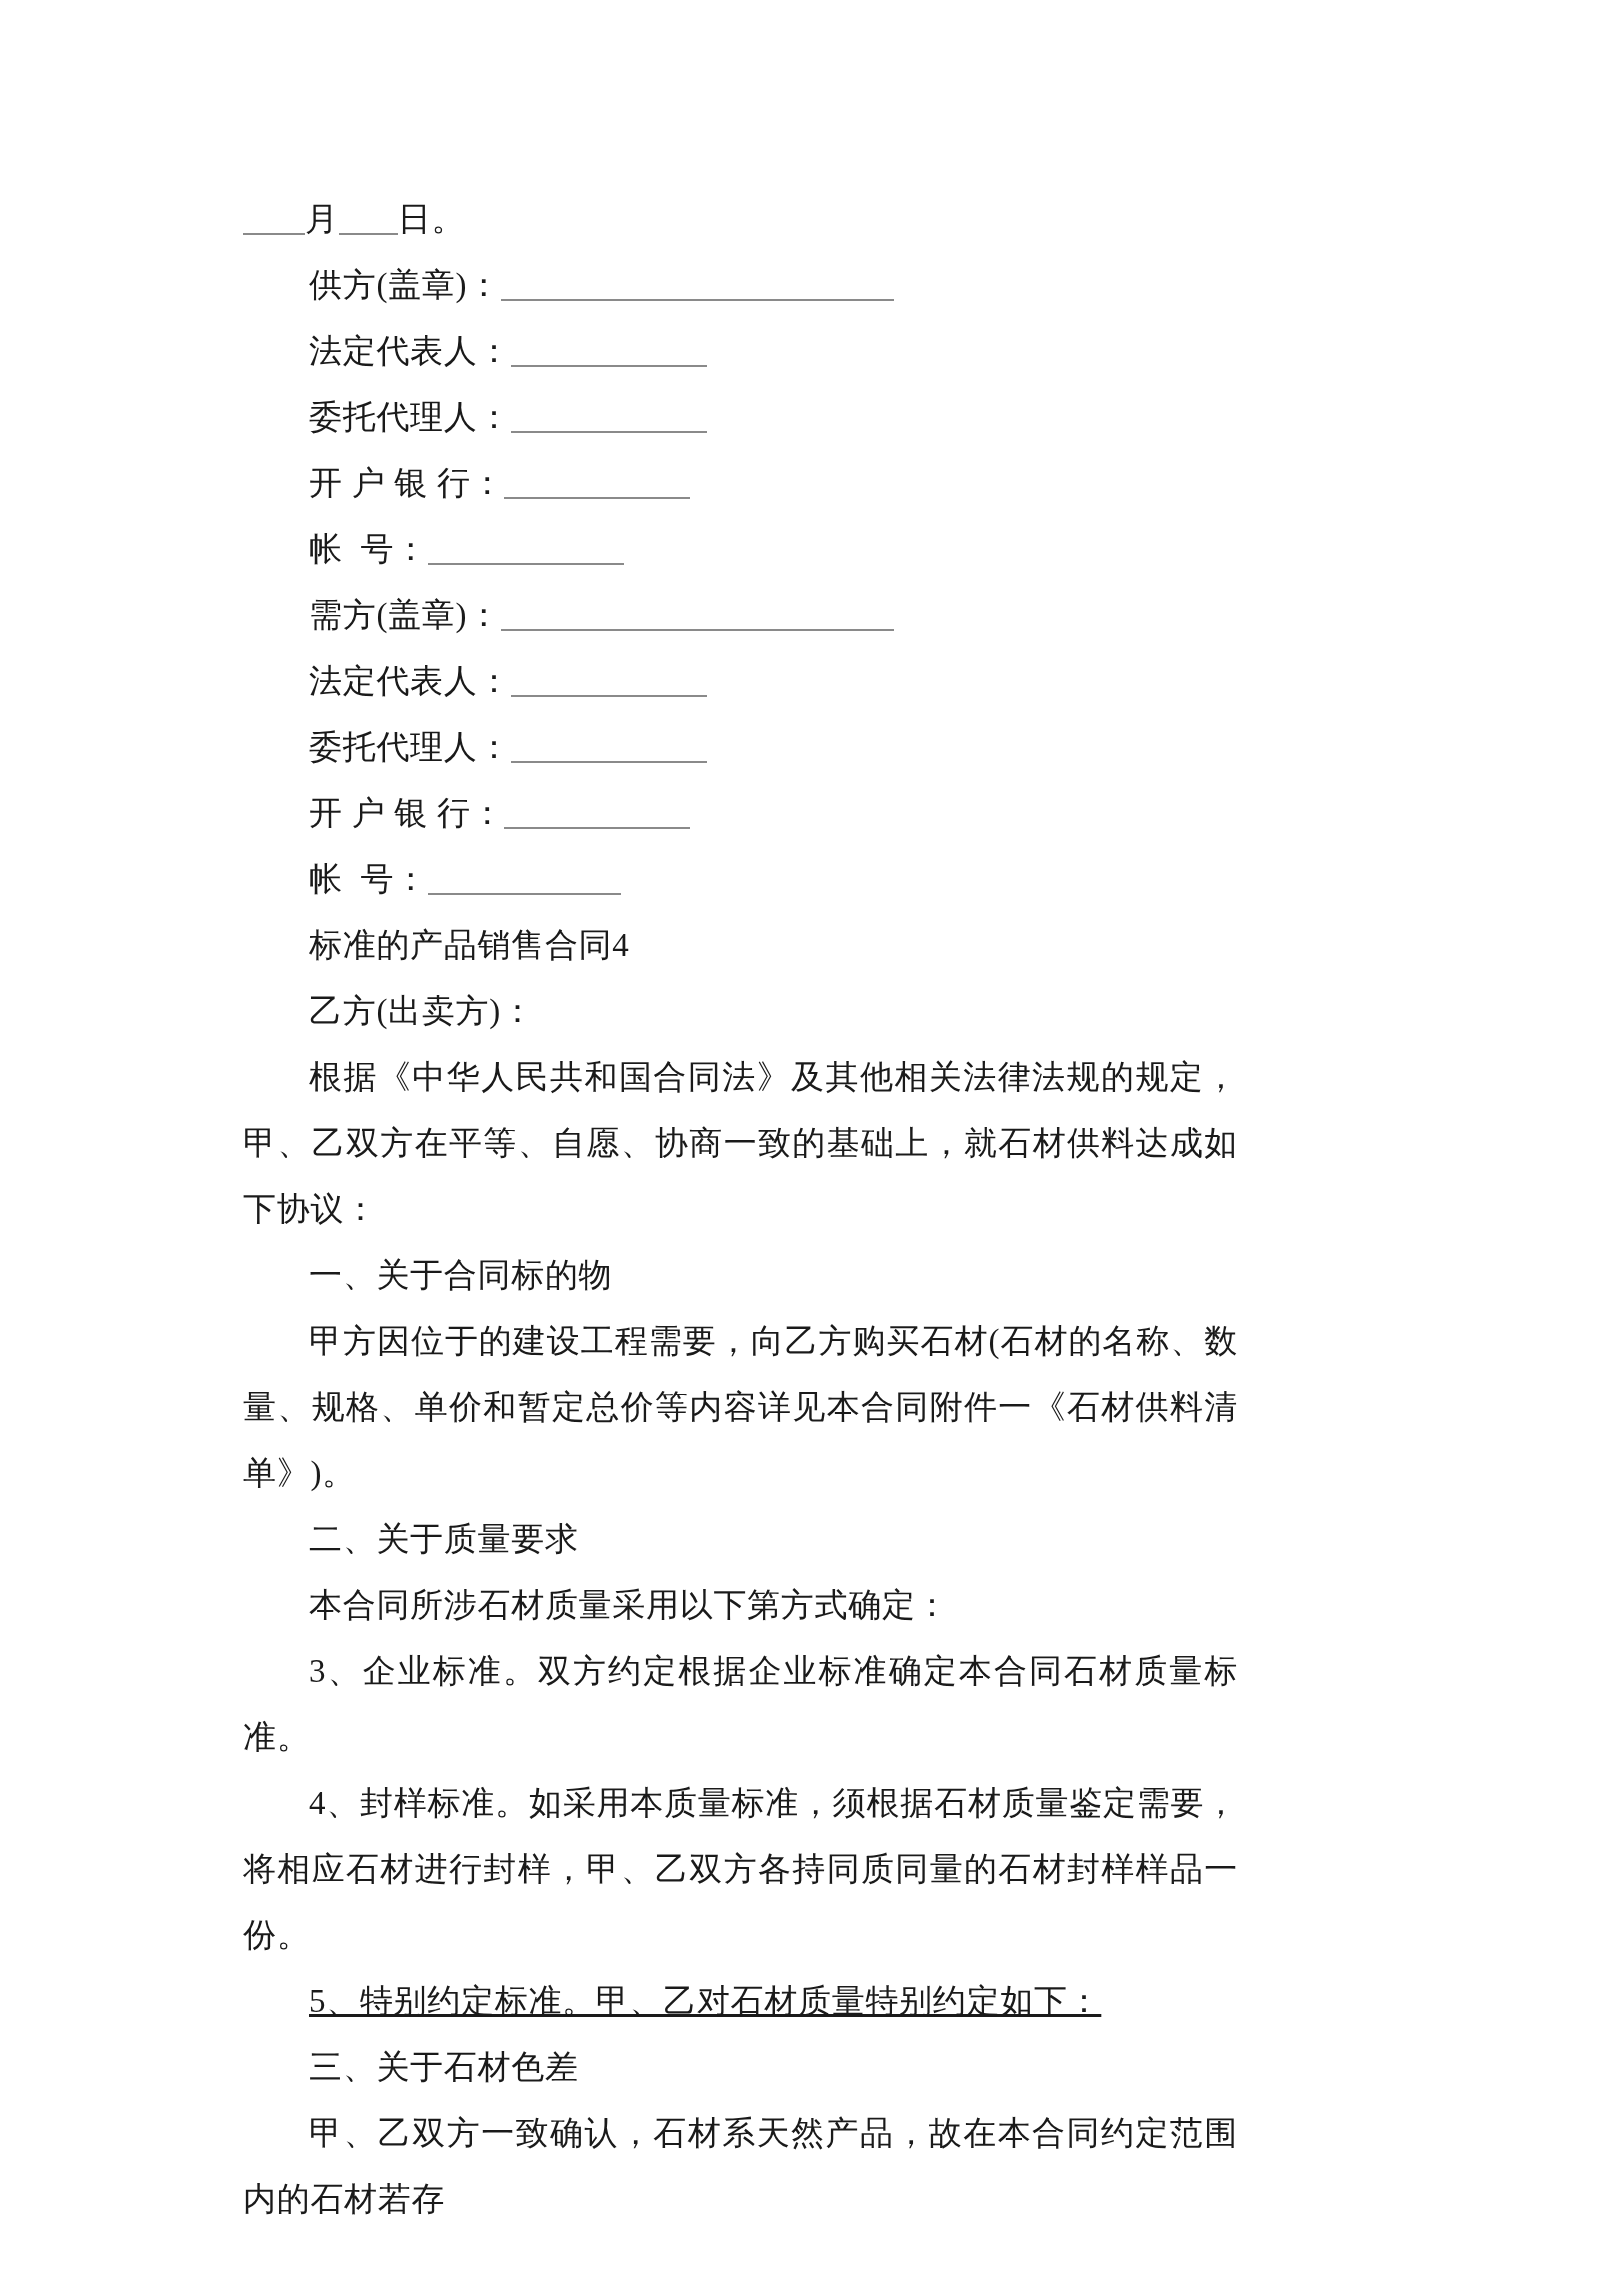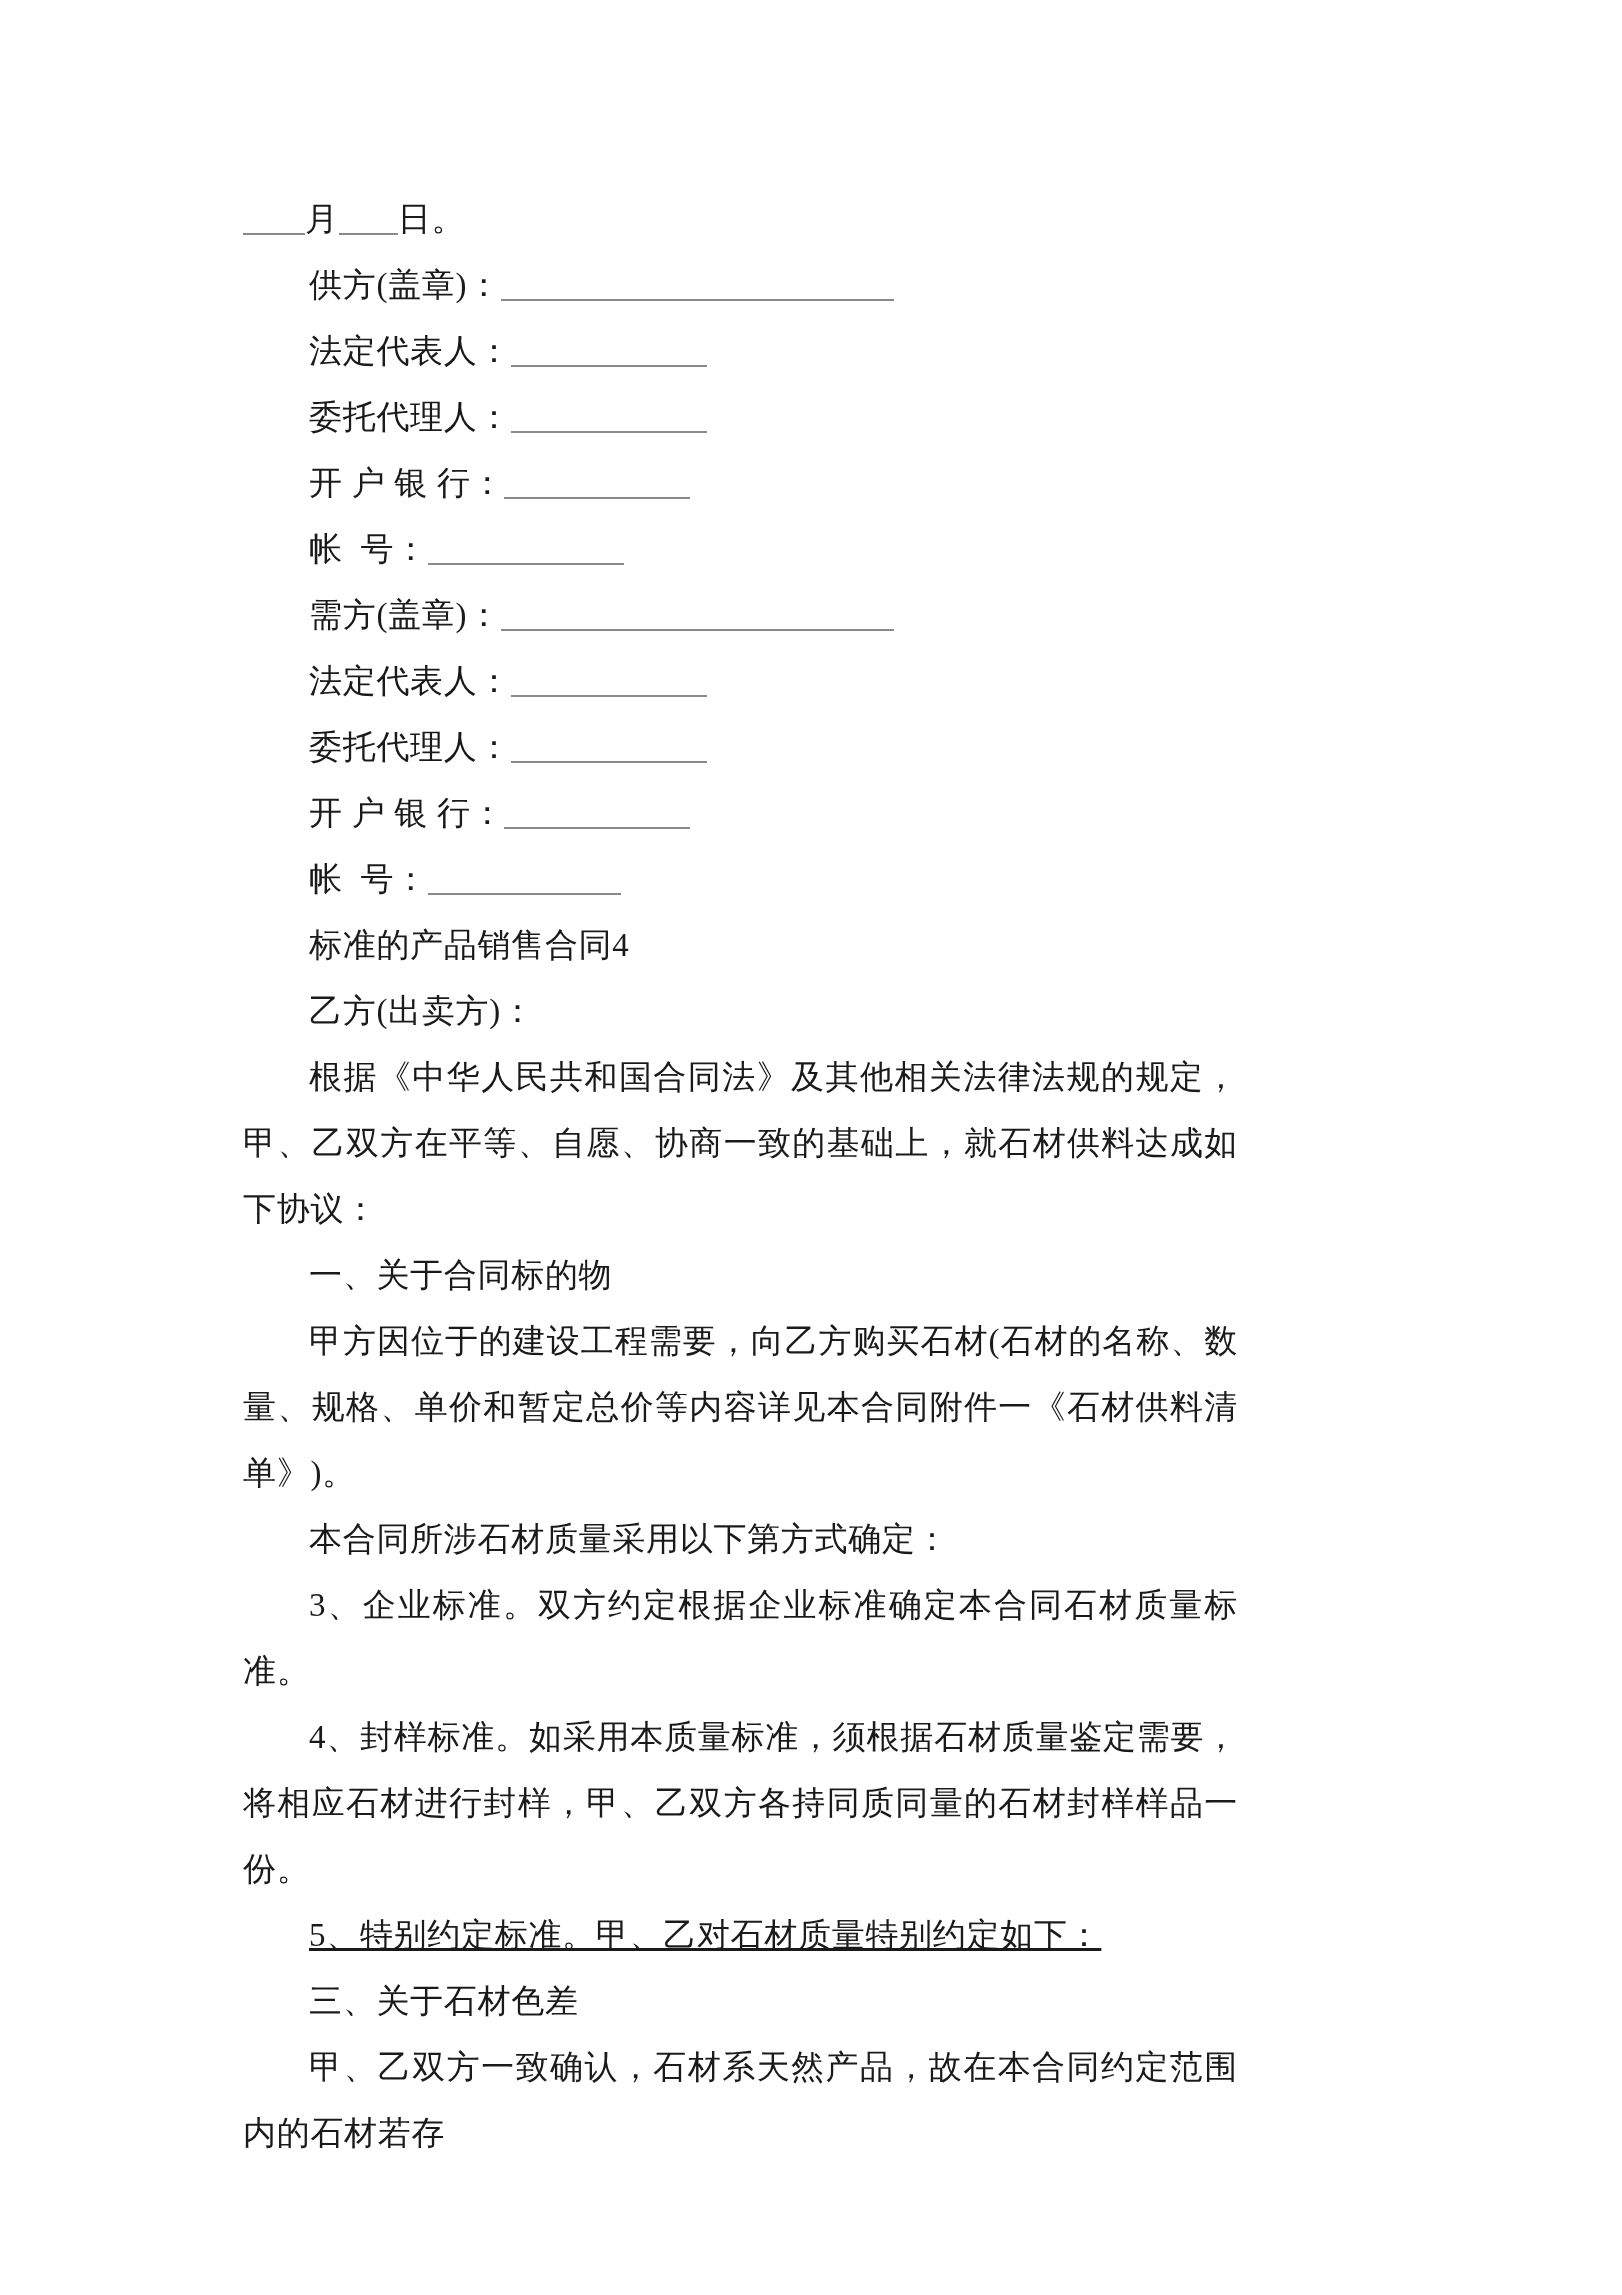--- a/index.html
+++ b/index.html
@@ -56,20 +56,21 @@
       <p class="line" style="text-indent: 2em;"><span class="text-run">需方(盖章)：</span><span class="blank" style="width: 393px;"></span></p>
       <p class="line" style="text-indent: 2em;"><span class="text-run">法定代表人：</span><span class="blank" style="width: 196px;"></span></p>
       <p class="line" style="text-indent: 2em;"><span class="text-run">委托代理人：</span><span class="blank" style="width: 196px;"></span></p>
       <p class="line" style="text-indent: 2em;"><span class="text-run">开 户 银 行：</span><span class="blank" style="width: 186px;"></span></p>
       <p class="line" style="text-indent: 2em;"><span class="text-run">帐  号：</span><span class="blank" style="width: 193px;"></span></p>
       <p class="line" style="text-indent: 2em; font-family: Liberation Serif, serif;"><span class="text-run">标准的产品销售合同4</span></p>
       <p class="line" style="text-indent: 2em;"><span class="text-run">乙方(出卖方)：</span></p>
       <p class="line" style="text-indent: 2em;"><span class="text-run">根据《中华人民共和国合同法》及其他相关法律法规的规定，甲、乙双方在平等、自愿、协商一致的基础上，就石材供料达成如下协议：</span></p>
       <p class="line" style="text-indent: 2em;"><span class="text-run">一、关于合同标的物</span></p>
       <p class="line" style="text-indent: 2em;"><span class="text-run">甲方因位于的建设工程需要，向乙方购买石材(石材的名称、数量、规格、单价和暂定总价等内容详见本合同附件一《石材供料清单》)。</span></p>
+      <p class="line" style="text-indent: 2em;"><span class="text-run">二、关于质量要求</span></p>
       <p class="line" style="text-indent: 2em;"><span class="text-run">本合同所涉石材质量采用以下第方式确定：</span></p>
       <p class="line" style="text-indent: 2em;"><span class="text-run">3、企业标准。双方约定根据企业标准确定本合同石材质量标准。</span></p>
       <p class="line" style="text-indent: 2em;"><span class="text-run">4、封样标准。如采用本质量标准，须根据石材质量鉴定需要，将相应石材进行封样，甲、乙双方各持同质同量的石材封样样品一份。</span></p>
       <p class="line" style="text-indent: 2em; text-decoration: underline;"><span class="text-run">5、特别约定标准。甲、乙对石材质量特别约定如下：</span></p>
       <p class="line" style="text-indent: 2em;"><span class="text-run">三、关于石材色差</span></p>
       <p class="line" style="text-indent: 2em;"><span class="text-run">甲、乙双方一致确认，石材系天然产品，故在本合同约定范围内的石材若存</span></p>
     </div>
 </div>
 
 

